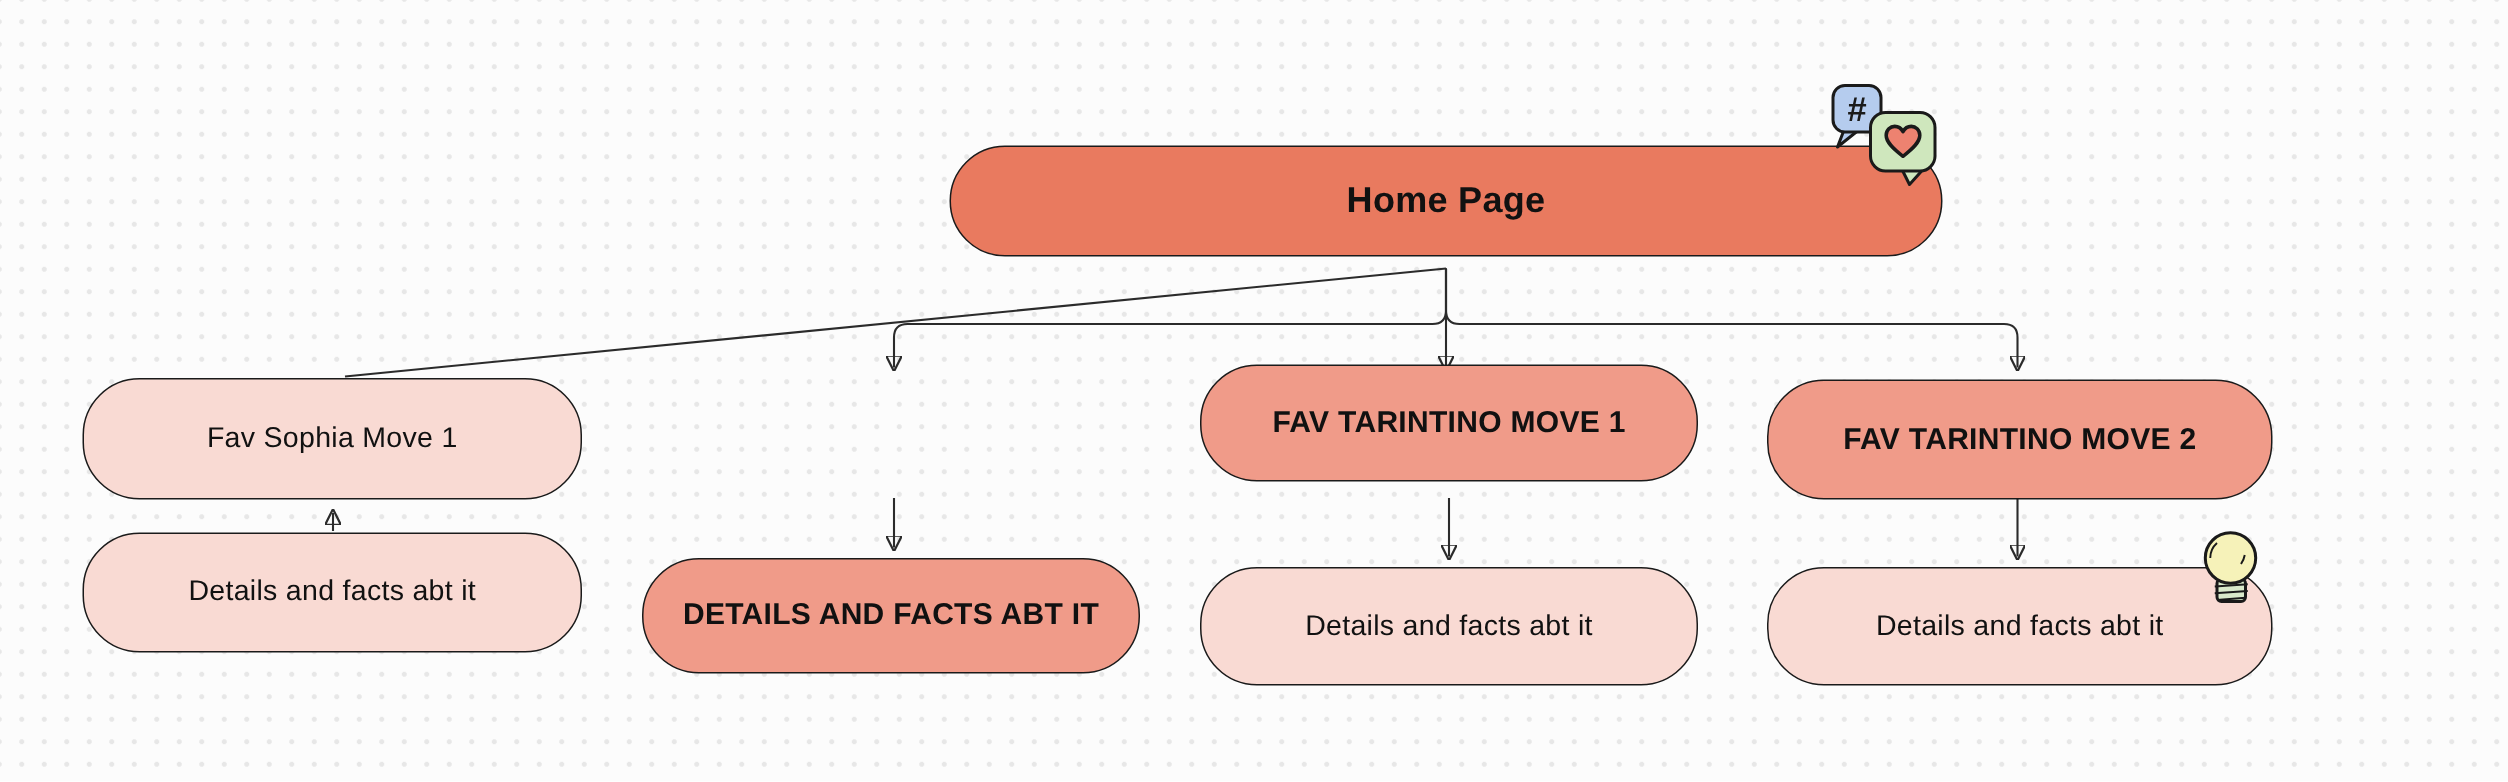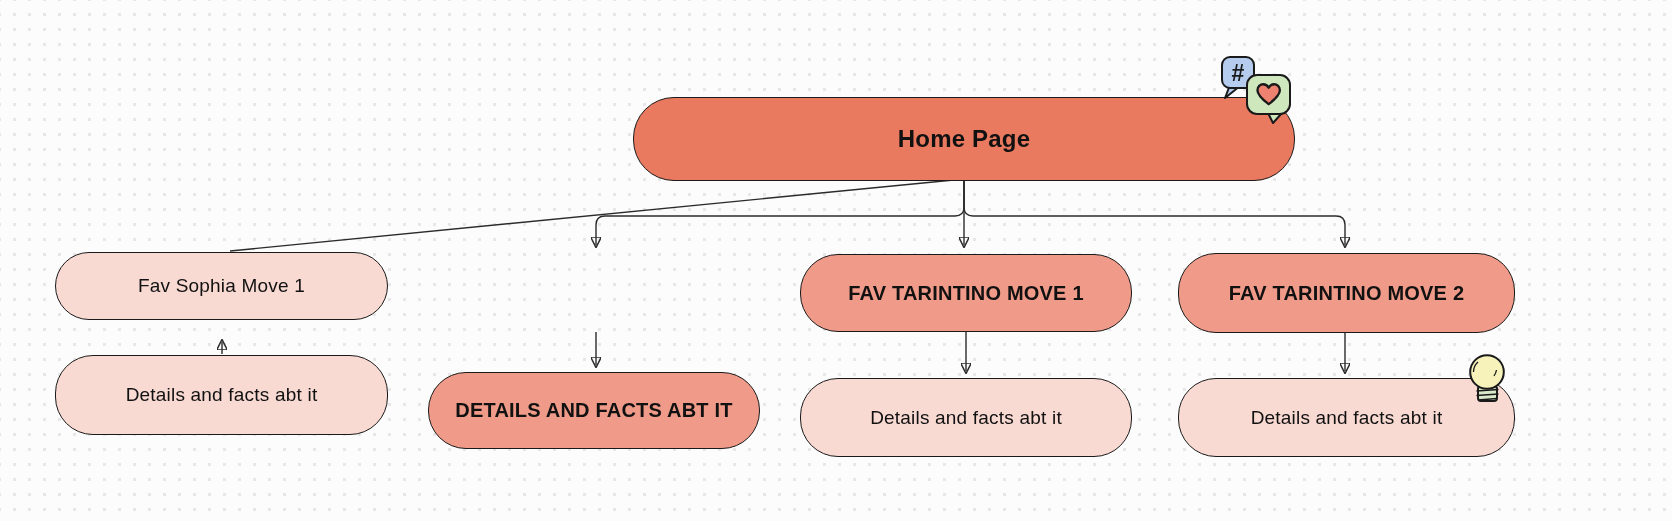--- a/index.html
+++ b/index.html
@@ -24,25 +24,25 @@
     background:var(--node-light);
     border:1.6px solid var(--node-border);
     display:flex; align-items:center; justify-content:center;
     text-align:center; color:var(--label-color);
   }
   .node-label{display:block; font-size:20px; letter-spacing:.2px;}
   .fill-primary{background:var(--node-primary);}
   .fill-secondary{background:var(--node-secondary);}
   .fill-light{background:var(--node-light);}
   .bold .node-label{font-weight:bold;}
-  .n-home{left:633px;top:97px;width:662px;height:84px;border-radius:41px;}
+  .n-home{left:633px;top:97px;width:662px;height:74px;border-radius:41px;}
   .n-home .node-label{font-size:24px;font-weight:bold;}
-  .n-m1{left:55px;top:252px;width:333px;height:68px;border-radius:38px;}
+  .n-m1{left:55px;top:252px;width:333px;height:81px;border-radius:38px;}
   .n-m2{left:429px;top:253px;width:331px;height:78px;border-radius:38px;}
-  .n-m3{left:800px;top:254px;width:332px;height:78px;border-radius:38px;}
+  .n-m3{left:800px;top:243px;width:332px;height:78px;border-radius:38px;}
   .n-m4{left:1178px;top:253px;width:337px;height:80px;border-radius:38px;}
   .n-d1{left:55px;top:355px;width:333px;height:80px;border-radius:38px;}
   .n-d2{left:428px;top:372px;width:332px;height:77px;border-radius:38px;}
   .n-d3{left:800px;top:378px;width:332px;height:79px;border-radius:38px;}
   .n-d4{left:1178px;top:378px;width:337px;height:79px;border-radius:38px;}
   .n-d3 .node-label,.n-d4 .node-label,.n-d1 .node-label,.n-m1 .node-label{font-size:19px;}
   .sticker{position:absolute;}
   .st-hashtag{left:1220px;top:55px;}
   .st-heart{left:1245px;top:73px;}
   .st-bulb{left:1464px;top:353px;}

